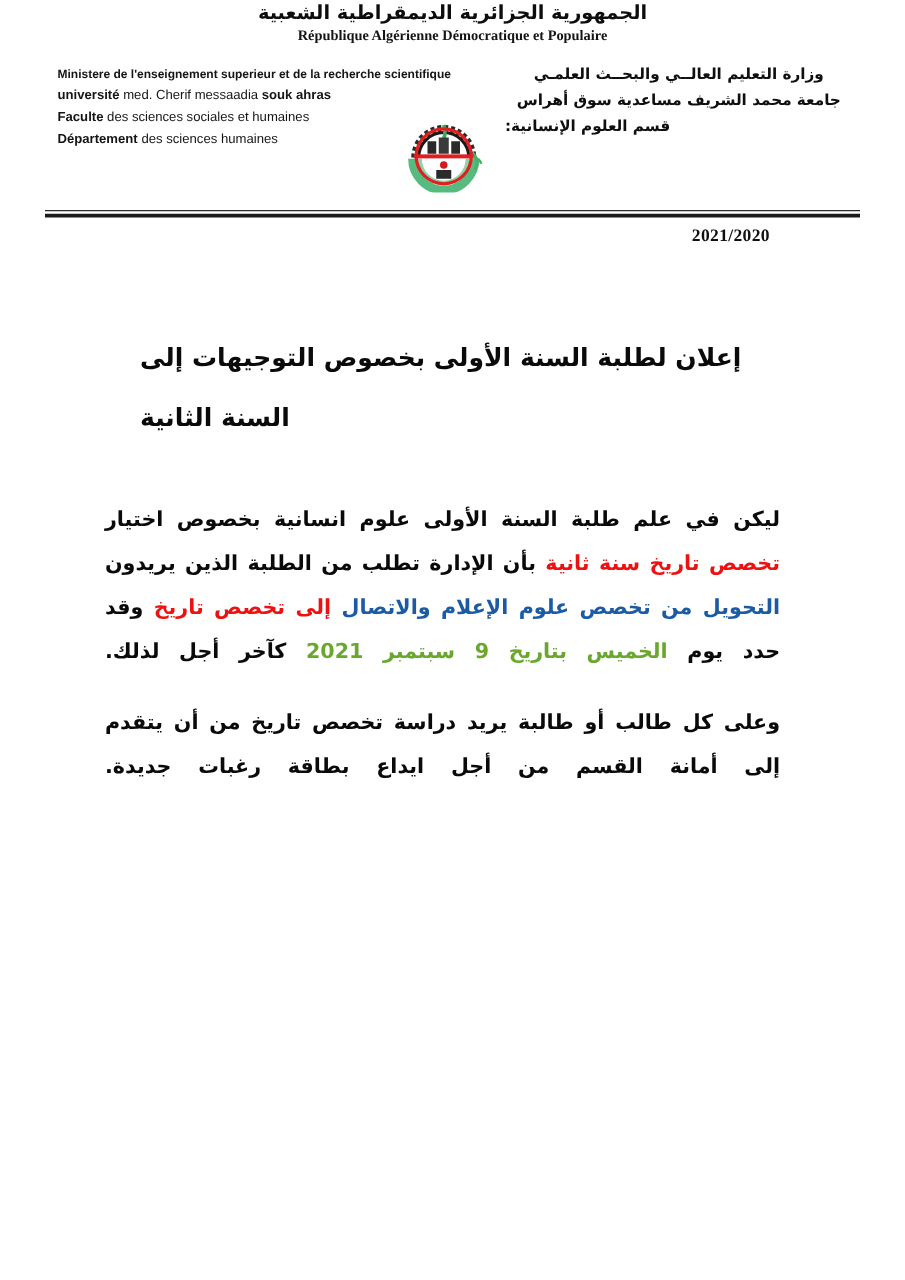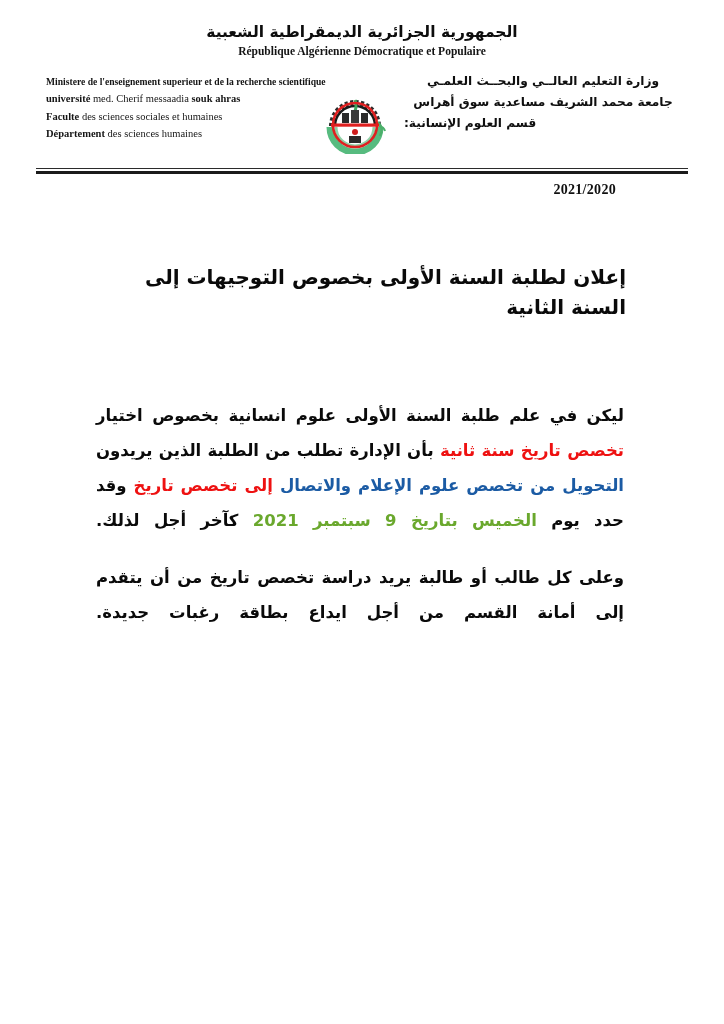--- a/index.html
+++ b/index.html
@@ -20,21 +20,20 @@
   .page {
     position: absolute;
     inset: 0;
     background: #ffffff;
     padding: 0;
   }
 
   
   .nat-header {
     text-align: center;
-    padding-top: 22px;
   }
   .nat-ar {
     font-family: "DejaVu Sans", "Liberation Sans", sans-serif;
     font-size: 15.5px;
     font-weight: bold;
     direction: rtl;
     letter-spacing: 0px;
     line-height: 1.35;
     color: #0d0d0d;
   }
@@ -50,21 +49,21 @@
   .inst-block {
     position: relative;
     margin-top: 16px;
     height: 92px;
   }
   .inst-fr {
     position: absolute;
     left: 46px;
     top: 0;
     width: 300px;
-    font-family: Liberation Serif, serif;
+    font-family: Liberation Sans, sans-serif;
     font-size: 10.5px;
     line-height: 17.5px;
     color: #151515;
     text-align: left;
   }
   .inst-fr .line { white-space: nowrap; }
   .inst-fr b { font-weight: bold; }
   .inst-fr .reg { font-weight: normal; }
   .inst-fr .l1 { font-weight: bold; font-size: 9.6px; }
 
@@ -124,31 +123,31 @@
     letter-spacing: 0.3px;
   }
 
   
   .doc-title {
     position: absolute;
     left: 112px;
     right: 98px;
     top: 262px;
     direction: rtl;
-    text-align: right;
+    text-align: left;
     font-size: 20px;
     font-weight: bold;
-    line-height: 30px;
+    line-height: 48px;
     color: #0a0a0a;
   }
 
   
   .body-wrap {
     position: absolute;
-    left: 96px;
+    left: 84px;
     right: 100px;
     top: 398px;
     direction: rtl;
   }
   .para {
     direction: rtl;
     text-align: justify;
     text-align-last: justify;
     font-size: 16.5px;
     font-weight: bold;

